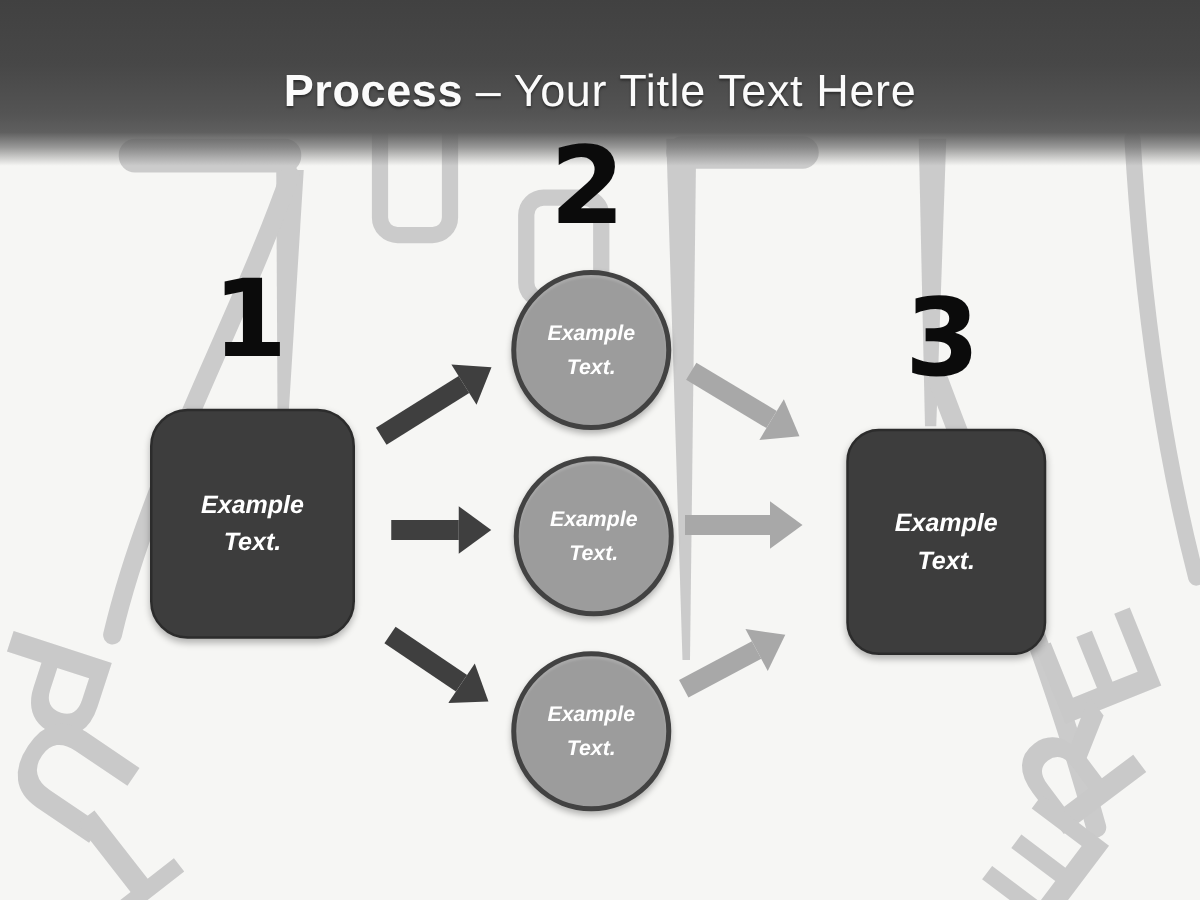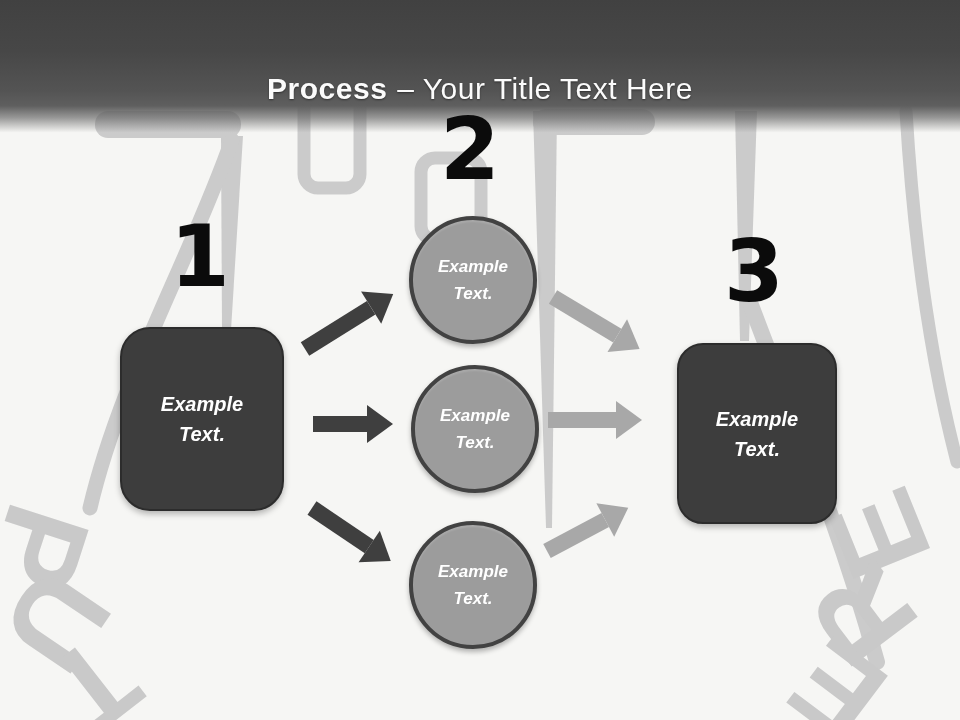--- a/index.html
+++ b/index.html
@@ -14,21 +14,21 @@
     position:absolute;z-index:1;color:#c9c9c9;font-weight:bold;
     font-size:120px;line-height:1;font-family:"Liberation Sans",sans-serif;
   }
   
   .header{
     position:absolute;left:0;top:0;width:960px;height:134px;z-index:3;
     background:linear-gradient(180deg,#414141 0%,#474747 38%,#545454 68%,
       #5f5f5f 79%, rgba(95,95,95,0.62) 88%, rgba(95,95,95,0) 99%);
     text-align:center;
   }
-  .title{margin-top:72px;font-size:30px;color:#fbfbfb;
+  .title{margin-top:52px;font-size:36px;color:#fbfbfb;
     text-shadow:0 1px 2px rgba(0,0,0,0.45);letter-spacing:0.5px;}
   .title .tb{font-weight:bold;}
   .title .tr{font-weight:normal;margin-left:10px;}
   
   .stepnum{
     position:absolute;z-index:4;transform:translate(-50%,-50%);
     font-family:"DejaVu Sans",sans-serif;font-weight:bold;
     font-size:86px;line-height:1;color:#0b0b0b;
   }
   

